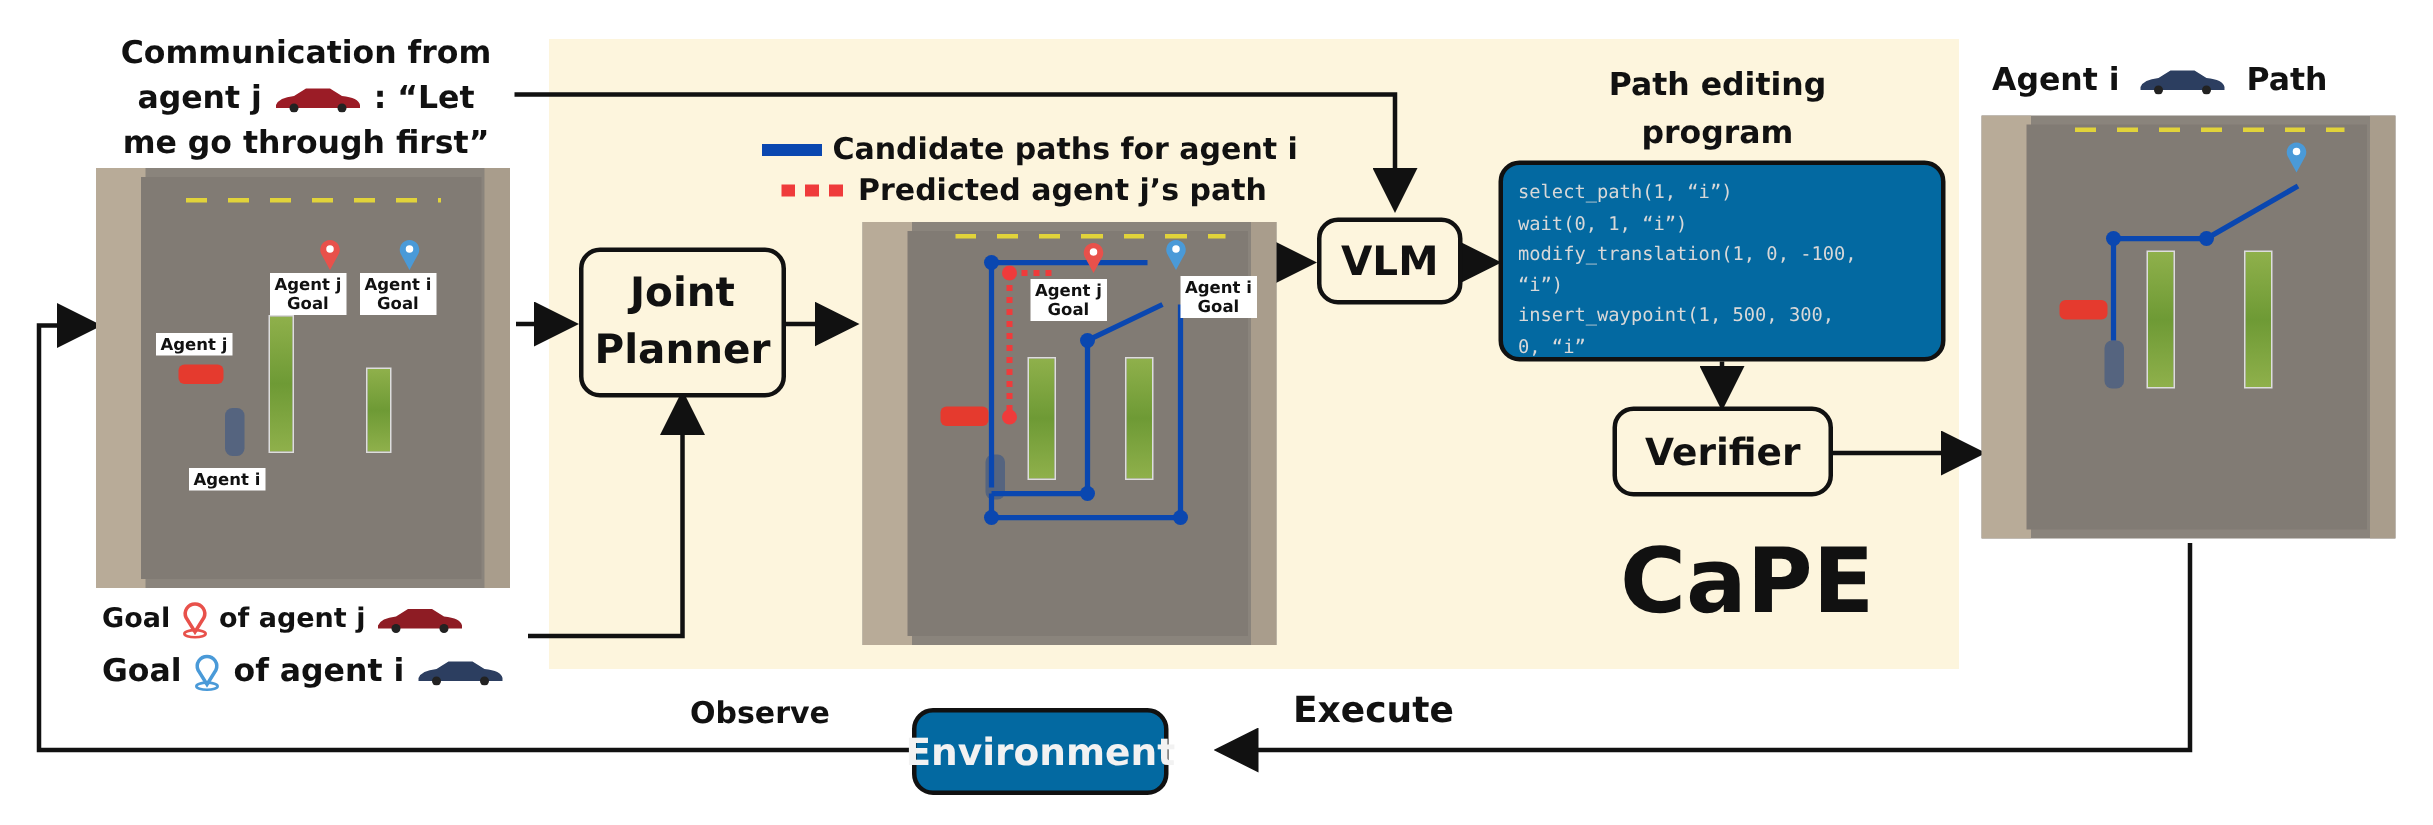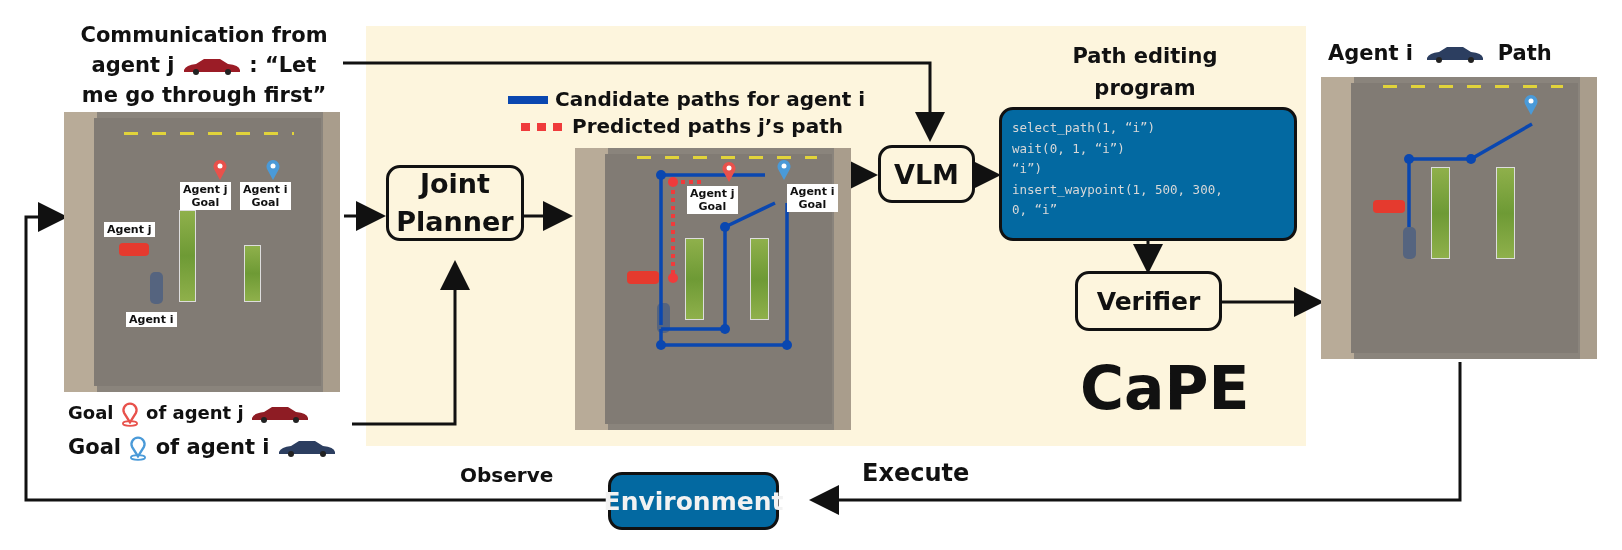--- a/index.html
+++ b/index.html
@@ -119,33 +119,33 @@
       <ellipse cx="8" cy="19" rx="6" ry="2" fill="none" stroke="#4a9ad8" stroke-width="1.5"></ellipse>
     </svg>
   <span>of agent i</span>
   <svg class="minicar" viewBox="0 0 60 18">
       <path d="M2,13 Q4,8 14,7 L22,2 L38,2 L46,7 Q57,8 58,13 L58,15 L2,15 z" fill="#2c3e60"></path>
       <circle cx="14" cy="15" r="3" fill="#222"></circle>
       <circle cx="46" cy="15" r="3" fill="#222"></circle>
     </svg>
 </div>
 
-<div class="abs box" style="left:386px;top:165px;width:138px;height:76px;font-size:27px;line-height:38px;flex-direction:column;">
+<div class="abs box" style="left:386px;top:165px;width:138px;height:100px;font-size:27px;line-height:38px;flex-direction:column;">
   <div>Joint</div>
   <div>Planner</div>
 </div>
 
 <div class="abs" style="left:508px;top:86px;">
   <div style="display:flex;align-items:center;font-weight:bold;font-size:20px;line-height:27px;">
     <span style="display:inline-block;width:40px;height:8px;background:#0a47b0;margin-right:7px;"></span>
     <span>Candidate paths for agent i</span>
   </div>
   <div style="display:flex;align-items:center;font-weight:bold;font-size:20px;line-height:27px;margin-left:13px;">
     <span style="display:inline-block;width:42px;height:8px;background:repeating-linear-gradient(90deg,#ef3b3b 0 9px,transparent 9px 16px);margin-right:9px;"></span>
-    <span>Predicted paths j’s path</span>
+    <span>Predicted agent j’s path</span>
   </div>
 </div>
 
 <div class="abs map" style="left:575px;top:148px;width:276px;height:282px;">
   <div class="sidewalk"></div>
   <div class="inner"></div>
   <div class="wall"></div>
   <div class="yline" style="left:62px;top:8px;width:180px;background:repeating-linear-gradient(90deg,#e1d33a 0 14px,transparent 14px 28px);"></div>
   <div class="grass" style="left:110px;top:90px;width:17px;height:80px;"></div>
   <div class="grass" style="left:175px;top:90px;width:17px;height:80px;"></div>
@@ -184,20 +184,21 @@
 </div>
 
 <div class="abs label" style="left:1040px;top:40px;width:210px;font-size:21px;line-height:32px;">
   <div>Path editing</div>
   <div>program</div>
 </div>
 
 <div class="abs box dark code" style="left:999px;top:107px;width:298px;height:134px;align-items:flex-start;justify-content:flex-start;font-weight:normal;text-align:left;flex-direction:column;">
   <div>select_path(1, “i”)</div>
   <div>wait(0, 1, “i”)</div>
+  <div>modify_translation(1, 0, -100,</div>
   <div>“i”)</div>
   <div>insert_waypoint(1, 500, 300,</div>
   <div>0, “i”</div>
 </div>
 
 <div class="abs box" style="left:1075px;top:271px;width:147px;height:60px;font-size:25px;">
   <span>Verifier</span>
 </div>
 
 <div class="abs" style="left:1080px;top:363px;font-size:60px;font-weight:bold;line-height:50px;">CaPE</div>

